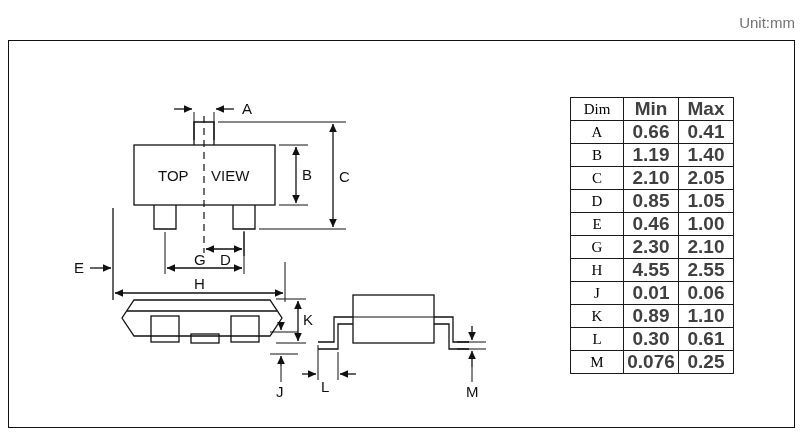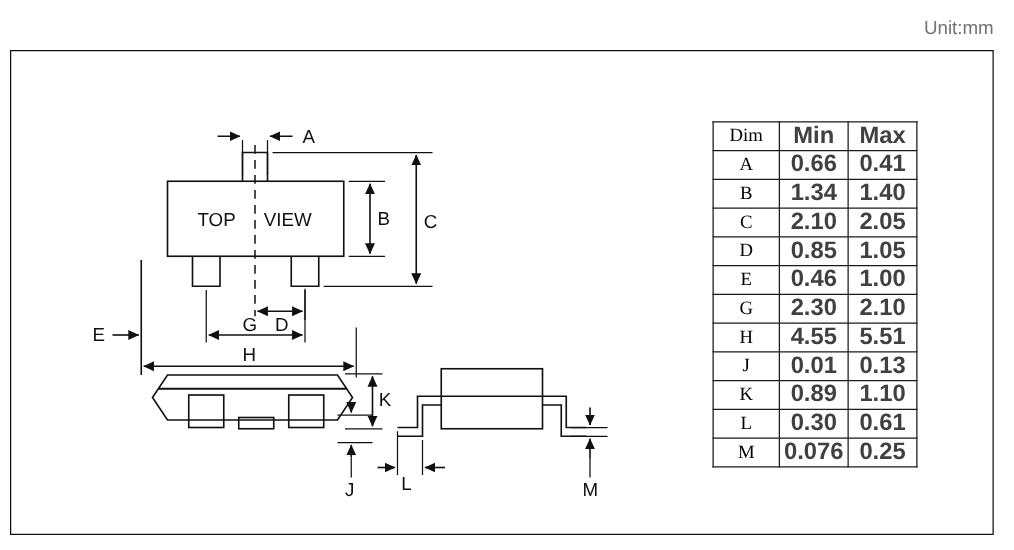--- a/index.html
+++ b/index.html
@@ -211,21 +211,21 @@
       </tr>
     </thead>
     <tbody id="dimtable-body">
         <tr>
           <td class="dimcell">A</td>
           <td class="valcell">0.66</td>
           <td class="valcell">0.41</td>
         </tr>
         <tr>
           <td class="dimcell">B</td>
-          <td class="valcell">1.34</td>
+          <td class="valcell">1.19</td>
           <td class="valcell">1.40</td>
         </tr>
         <tr>
           <td class="dimcell">C</td>
           <td class="valcell">2.10</td>
           <td class="valcell">2.05</td>
         </tr>
         <tr>
           <td class="dimcell">D</td>
           <td class="valcell">0.85</td>
@@ -237,26 +237,26 @@
           <td class="valcell">1.00</td>
         </tr>
         <tr>
           <td class="dimcell">G</td>
           <td class="valcell">2.30</td>
           <td class="valcell">2.10</td>
         </tr>
         <tr>
           <td class="dimcell">H</td>
           <td class="valcell">4.55</td>
-          <td class="valcell">5.51</td>
+          <td class="valcell">2.55</td>
         </tr>
         <tr>
           <td class="dimcell">J</td>
           <td class="valcell">0.01</td>
-          <td class="valcell">0.13</td>
+          <td class="valcell">0.06</td>
         </tr>
         <tr>
           <td class="dimcell">K</td>
           <td class="valcell">0.89</td>
           <td class="valcell">1.10</td>
         </tr>
         <tr>
           <td class="dimcell">L</td>
           <td class="valcell">0.30</td>
           <td class="valcell">0.61</td>

